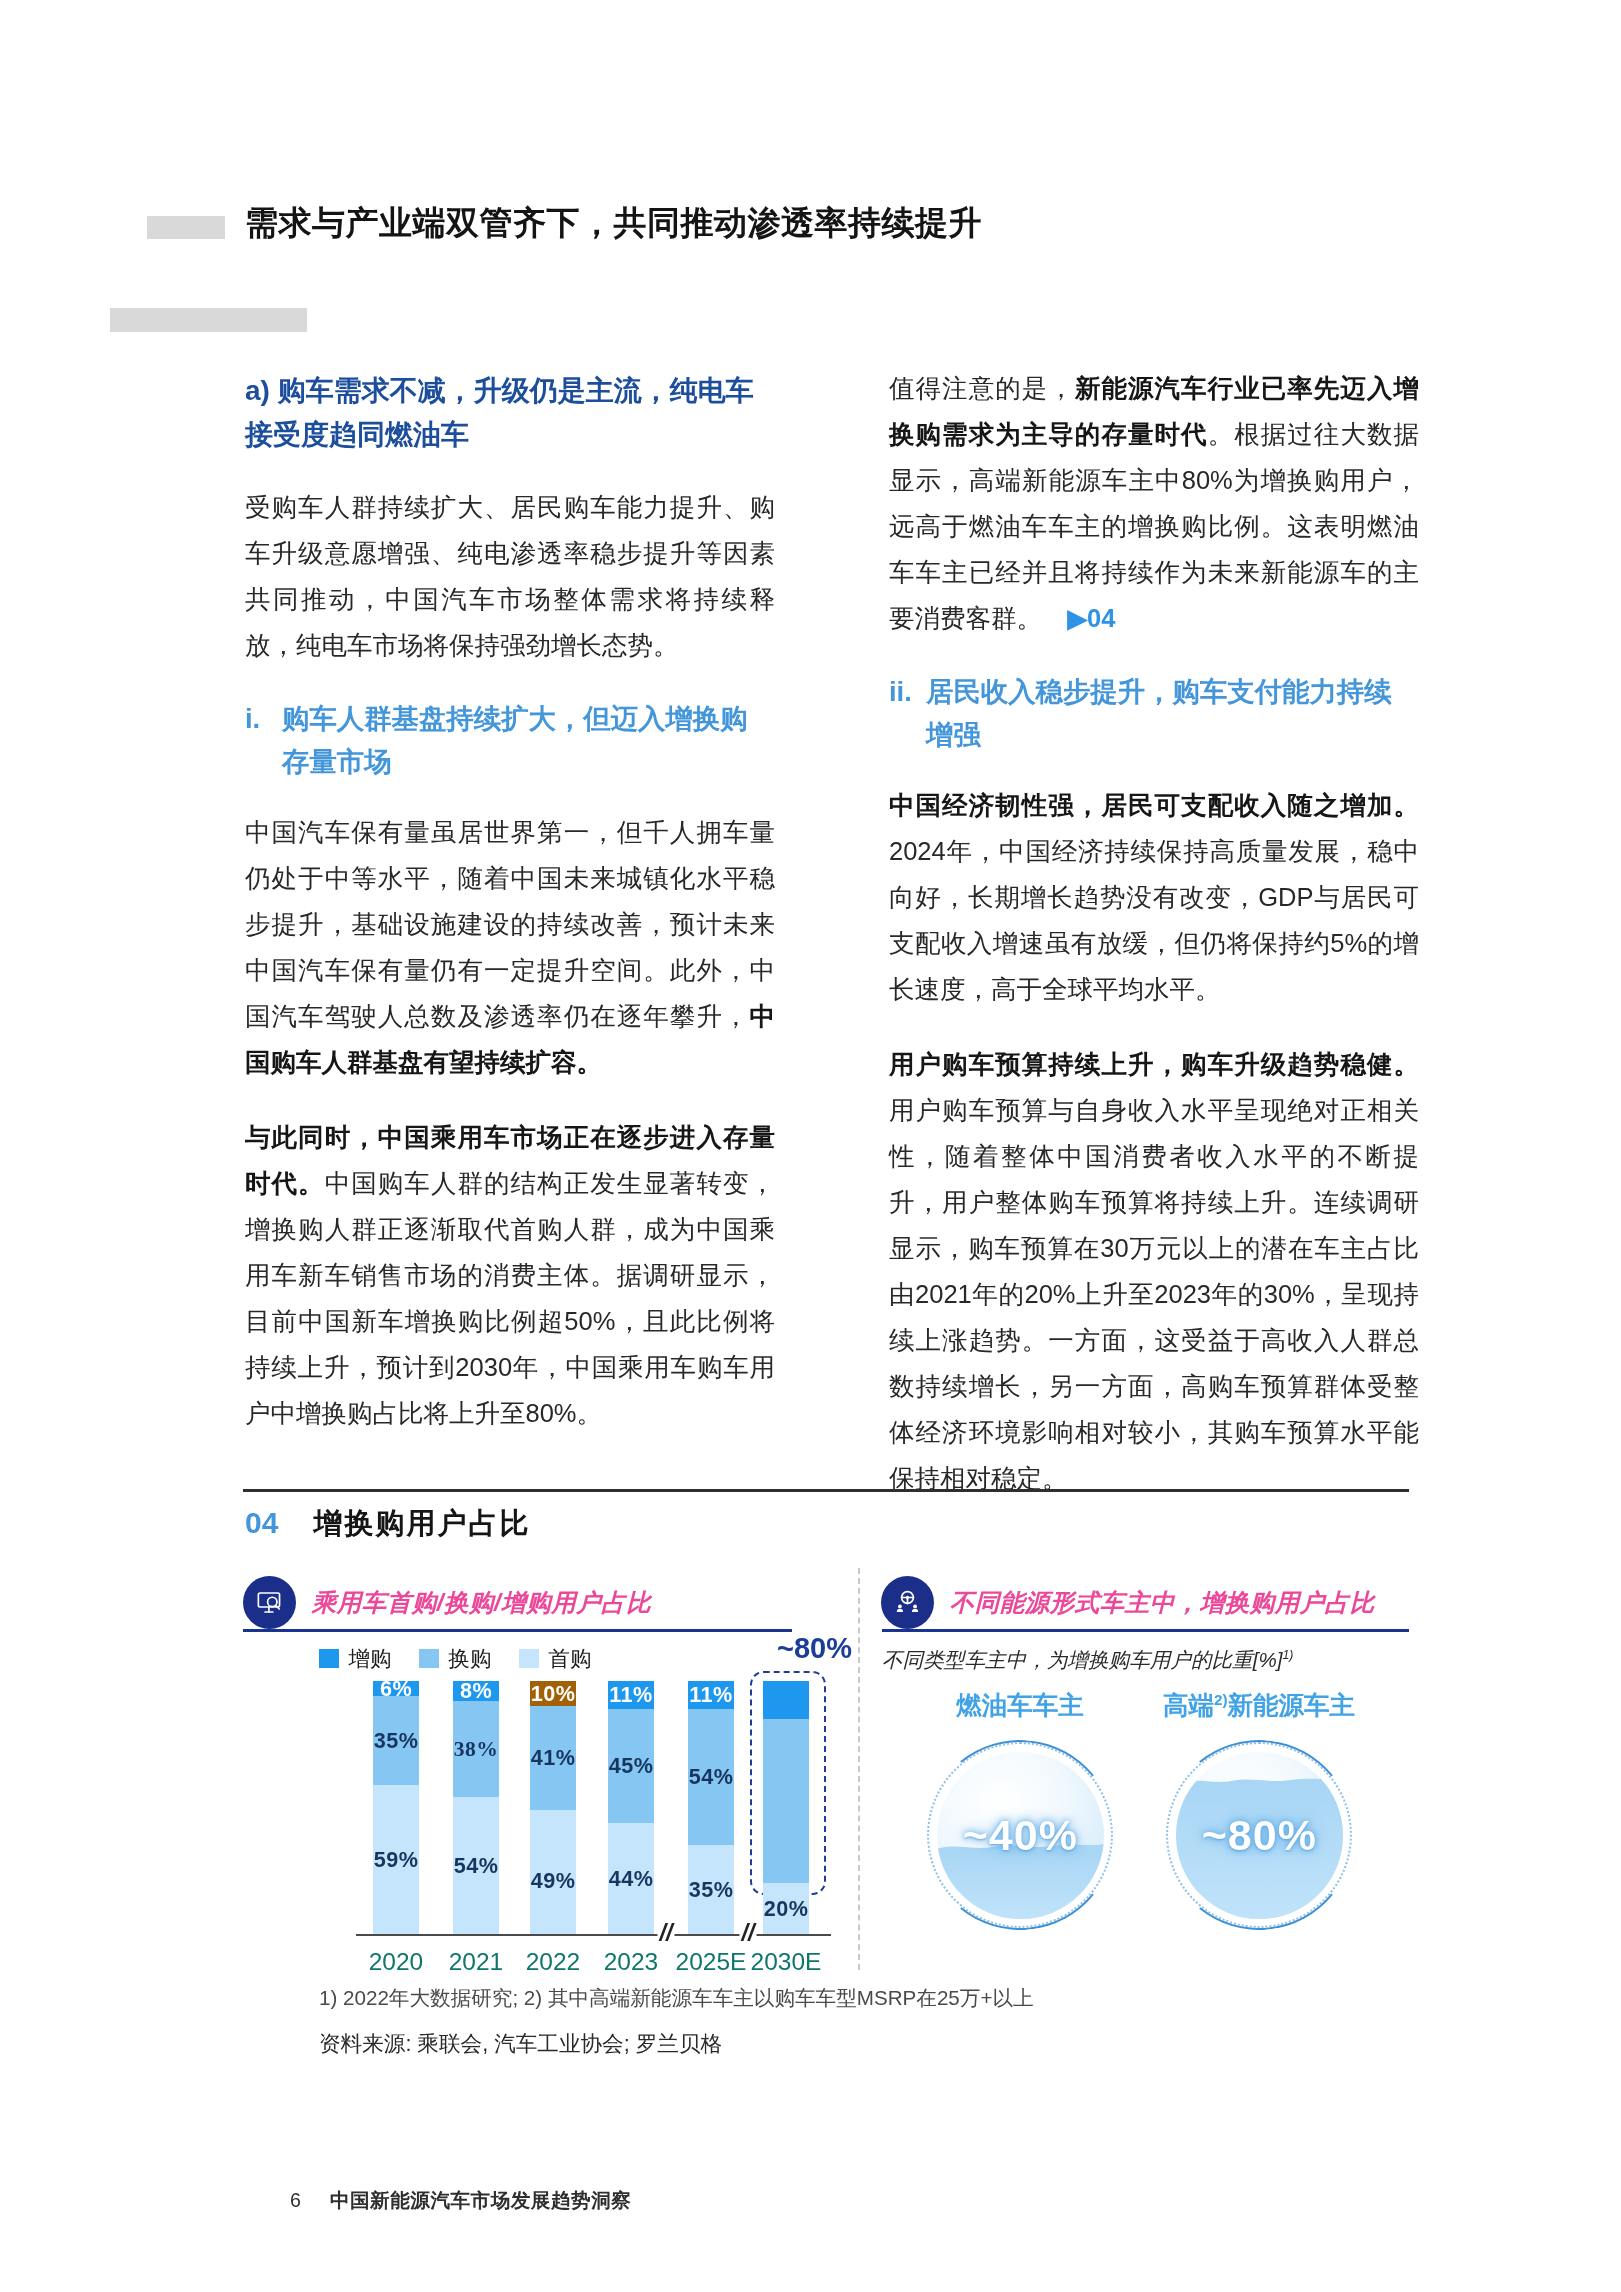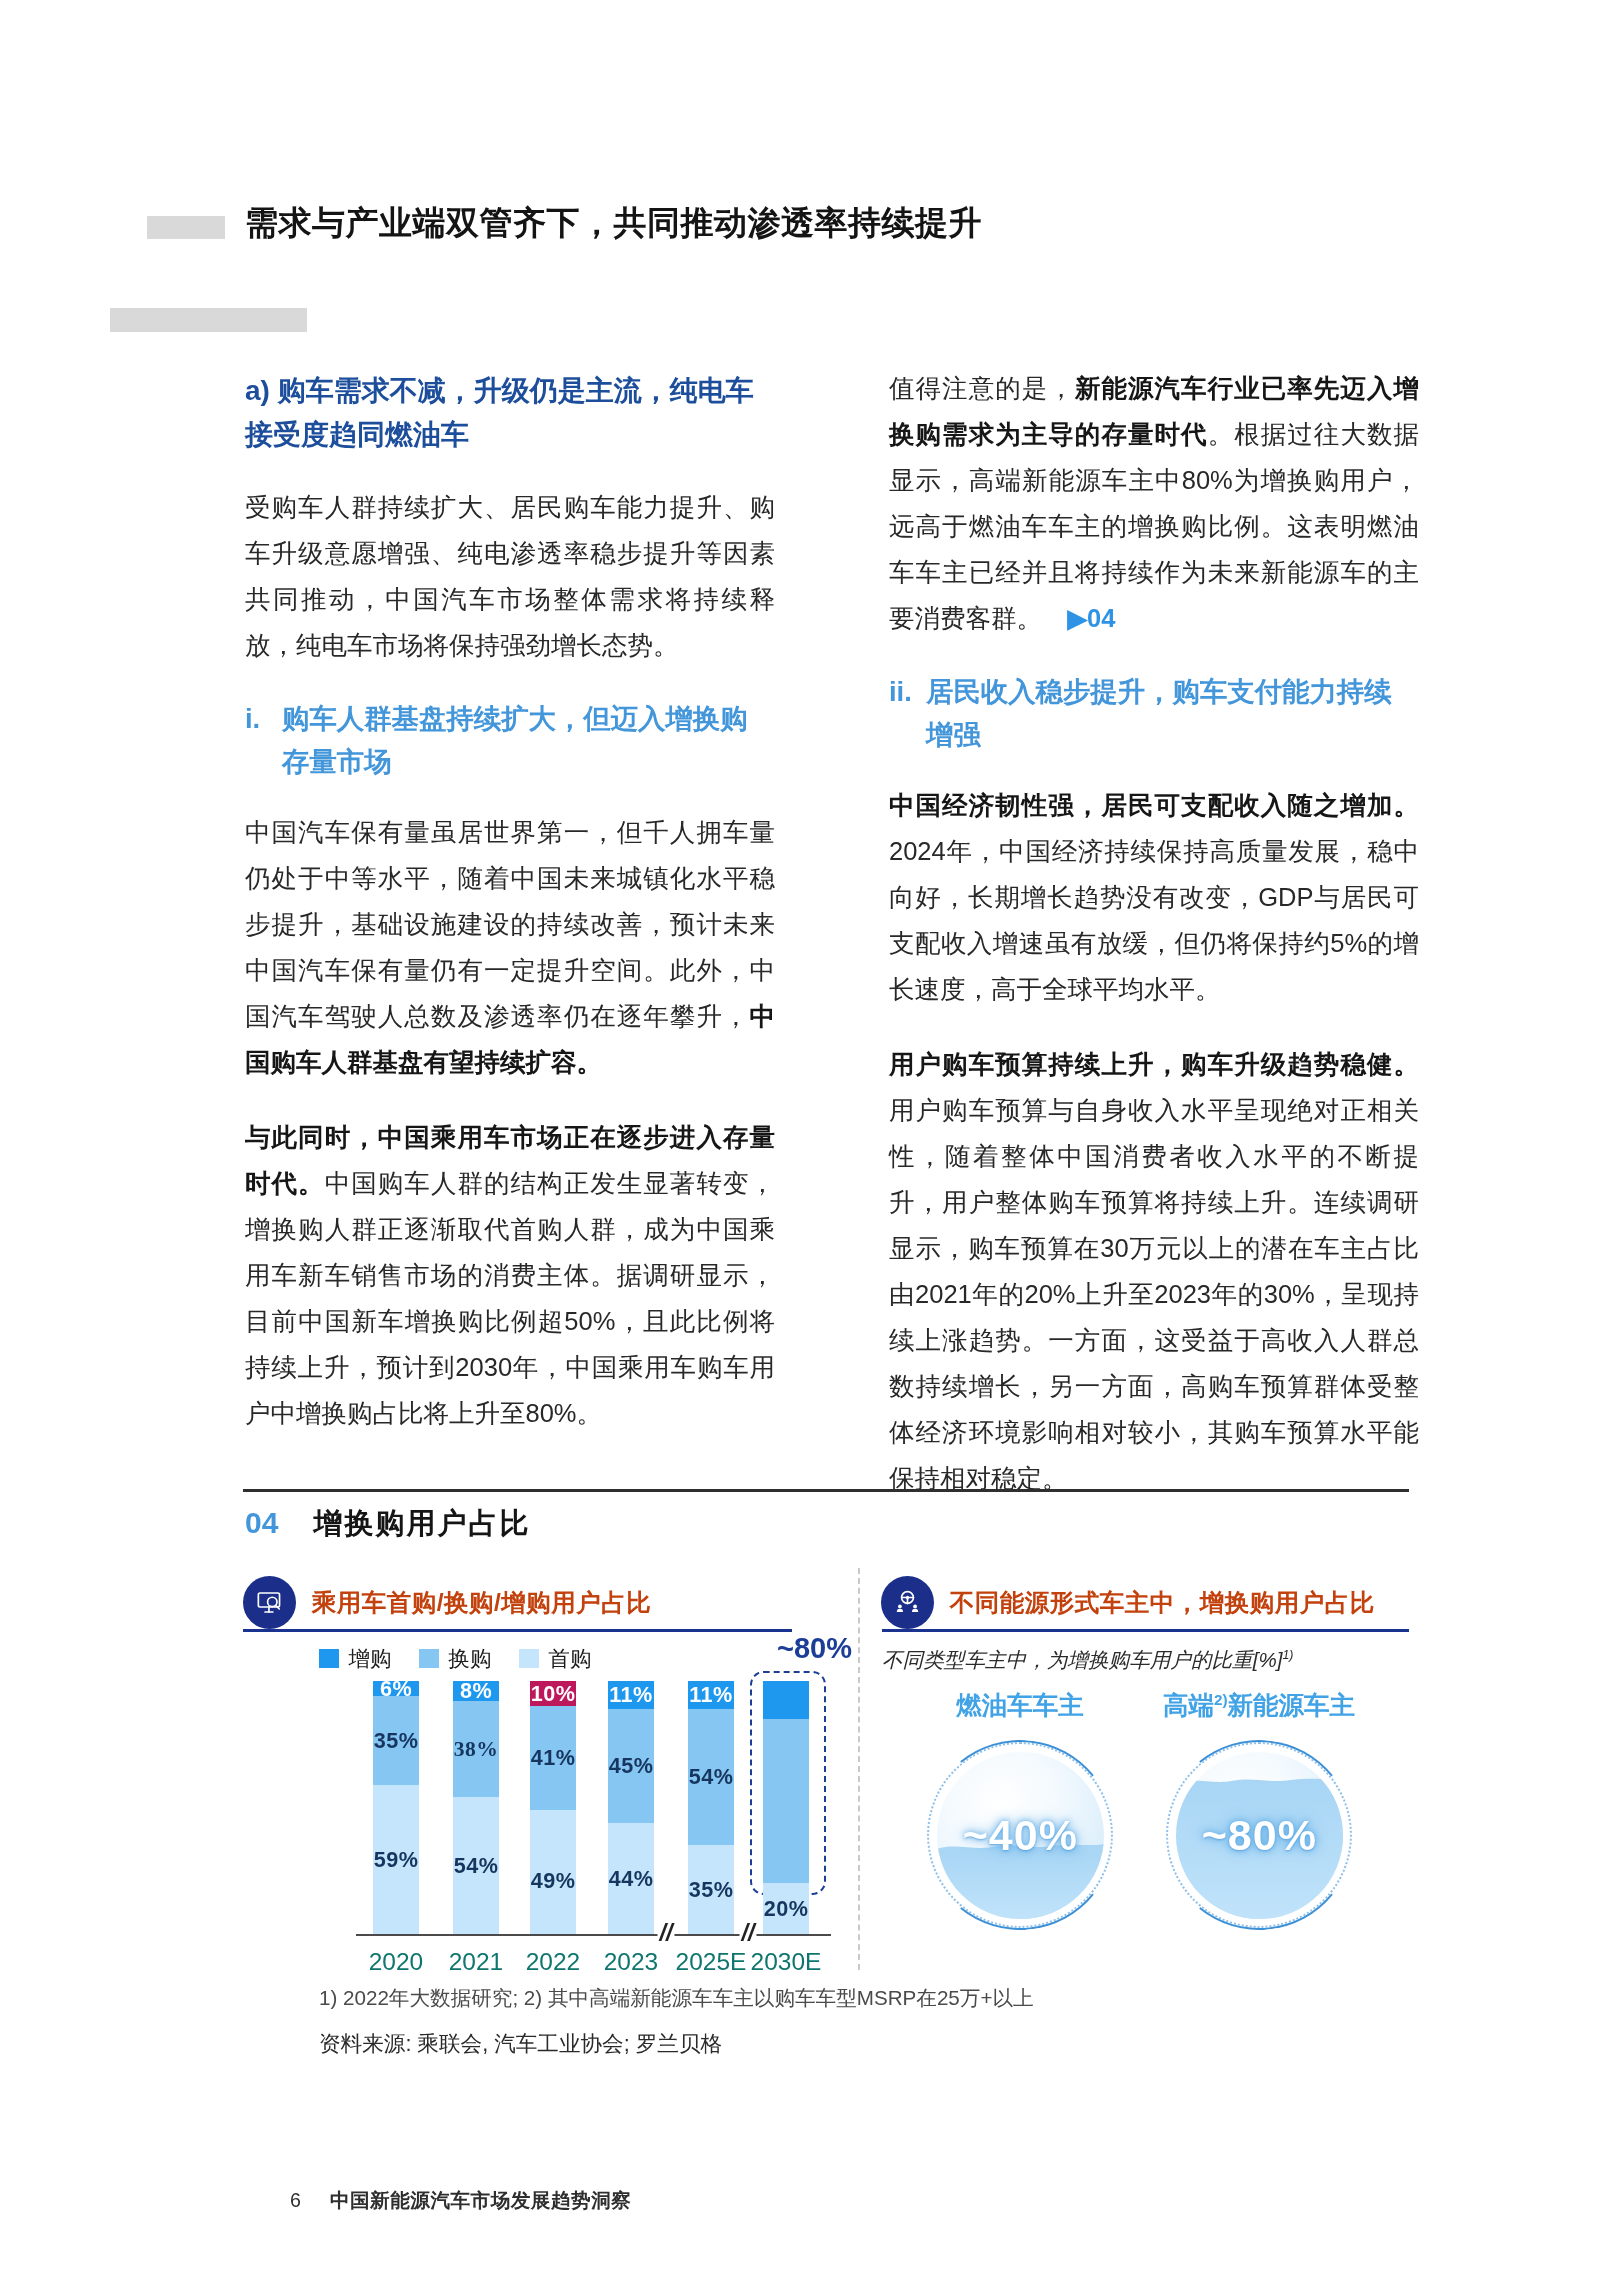--- a/index.html
+++ b/index.html
@@ -27,21 +27,21 @@
   .fig-num{font-size:30px;font-weight:800;color:#4496DA;}
   .fig-title{font-size:29px;font-weight:800;color:#151515;margin-left:35px;letter-spacing:2px;}
 
   .fig-area{position:absolute;left:243px;top:1568px;width:1166px;height:421px;}
   .panel-head{position:absolute;top:7.8px;display:flex;align-items:center;gap:15.7px;}
   .lp-head{left:0;}
   .rp-head{left:638px;}
   .fig-icon{width:53px;height:53px;border-radius:50%;background:#1B2F8A;display:flex;
             align-items:center;justify-content:center;flex:0 0 auto;}
   .fig-icon svg{stroke:#fff;stroke-width:1.5;fill:none;stroke-linecap:round;}
-  .panel-title{font-size:24.5px;font-weight:800;color:#c2410c;letter-spacing:0.5px;}
+  .panel-title{font-size:24.5px;font-weight:800;color:#ec4899;letter-spacing:0.5px;font-style:italic;}
   .panel-line{position:absolute;top:61px;height:2.9px;background:#1B3390;}
   .lp-line{left:0;width:549px;}
   .rp-line{left:639px;width:527px;}
   .subtitle{position:absolute;left:639px;top:78px;font-size:20.6px;font-style:italic;color:#2b2b2b;}
 
   .legend{position:absolute;left:76px;top:76px;display:flex;gap:27.4px;}
   .legend-item{display:flex;align-items:center;gap:9.8px;font-size:21.6px;color:#1c1c1c;}
   .sq{width:19.6px;height:19.6px;display:inline-block;}
 
   .bars{position:absolute;left:0;top:113px;width:593px;height:253px;}
@@ -173,21 +173,21 @@
           </div>
           <div class="seg" style="height: 96px; background: rgb(133, 198, 243);">
             <span class="seg-label" style="color: rgb(23, 54, 95); font-family: Liberation Serif, serif;">38%</span>
           </div>
           <div class="seg" style="height: 137px; background: rgb(196, 229, 251);">
             <span class="seg-label" style="color: rgb(23, 54, 95);">54%</span>
           </div>
         </div>
         <div class="xlabel" style="left: 233px;">2021</div>
         <div class="bar" style="left: 287px; width: 46px; height: 253px;">
-          <div class="seg" style="height: 25px; background: #be185d;">
+          <div class="seg" style="height: 25px; background: #a16207;">
             <span class="seg-label" style="color: rgb(255, 255, 255);">10%</span>
           </div>
           <div class="seg" style="height: 104px; background: rgb(133, 198, 243);">
             <span class="seg-label" style="color: rgb(23, 54, 95);">41%</span>
           </div>
           <div class="seg" style="height: 124px; background: rgb(196, 229, 251);">
             <span class="seg-label" style="color: rgb(23, 54, 95); margin-top: 18px;">49%</span>
           </div>
         </div>
         <div class="xlabel" style="left: 310px;">2022</div>

